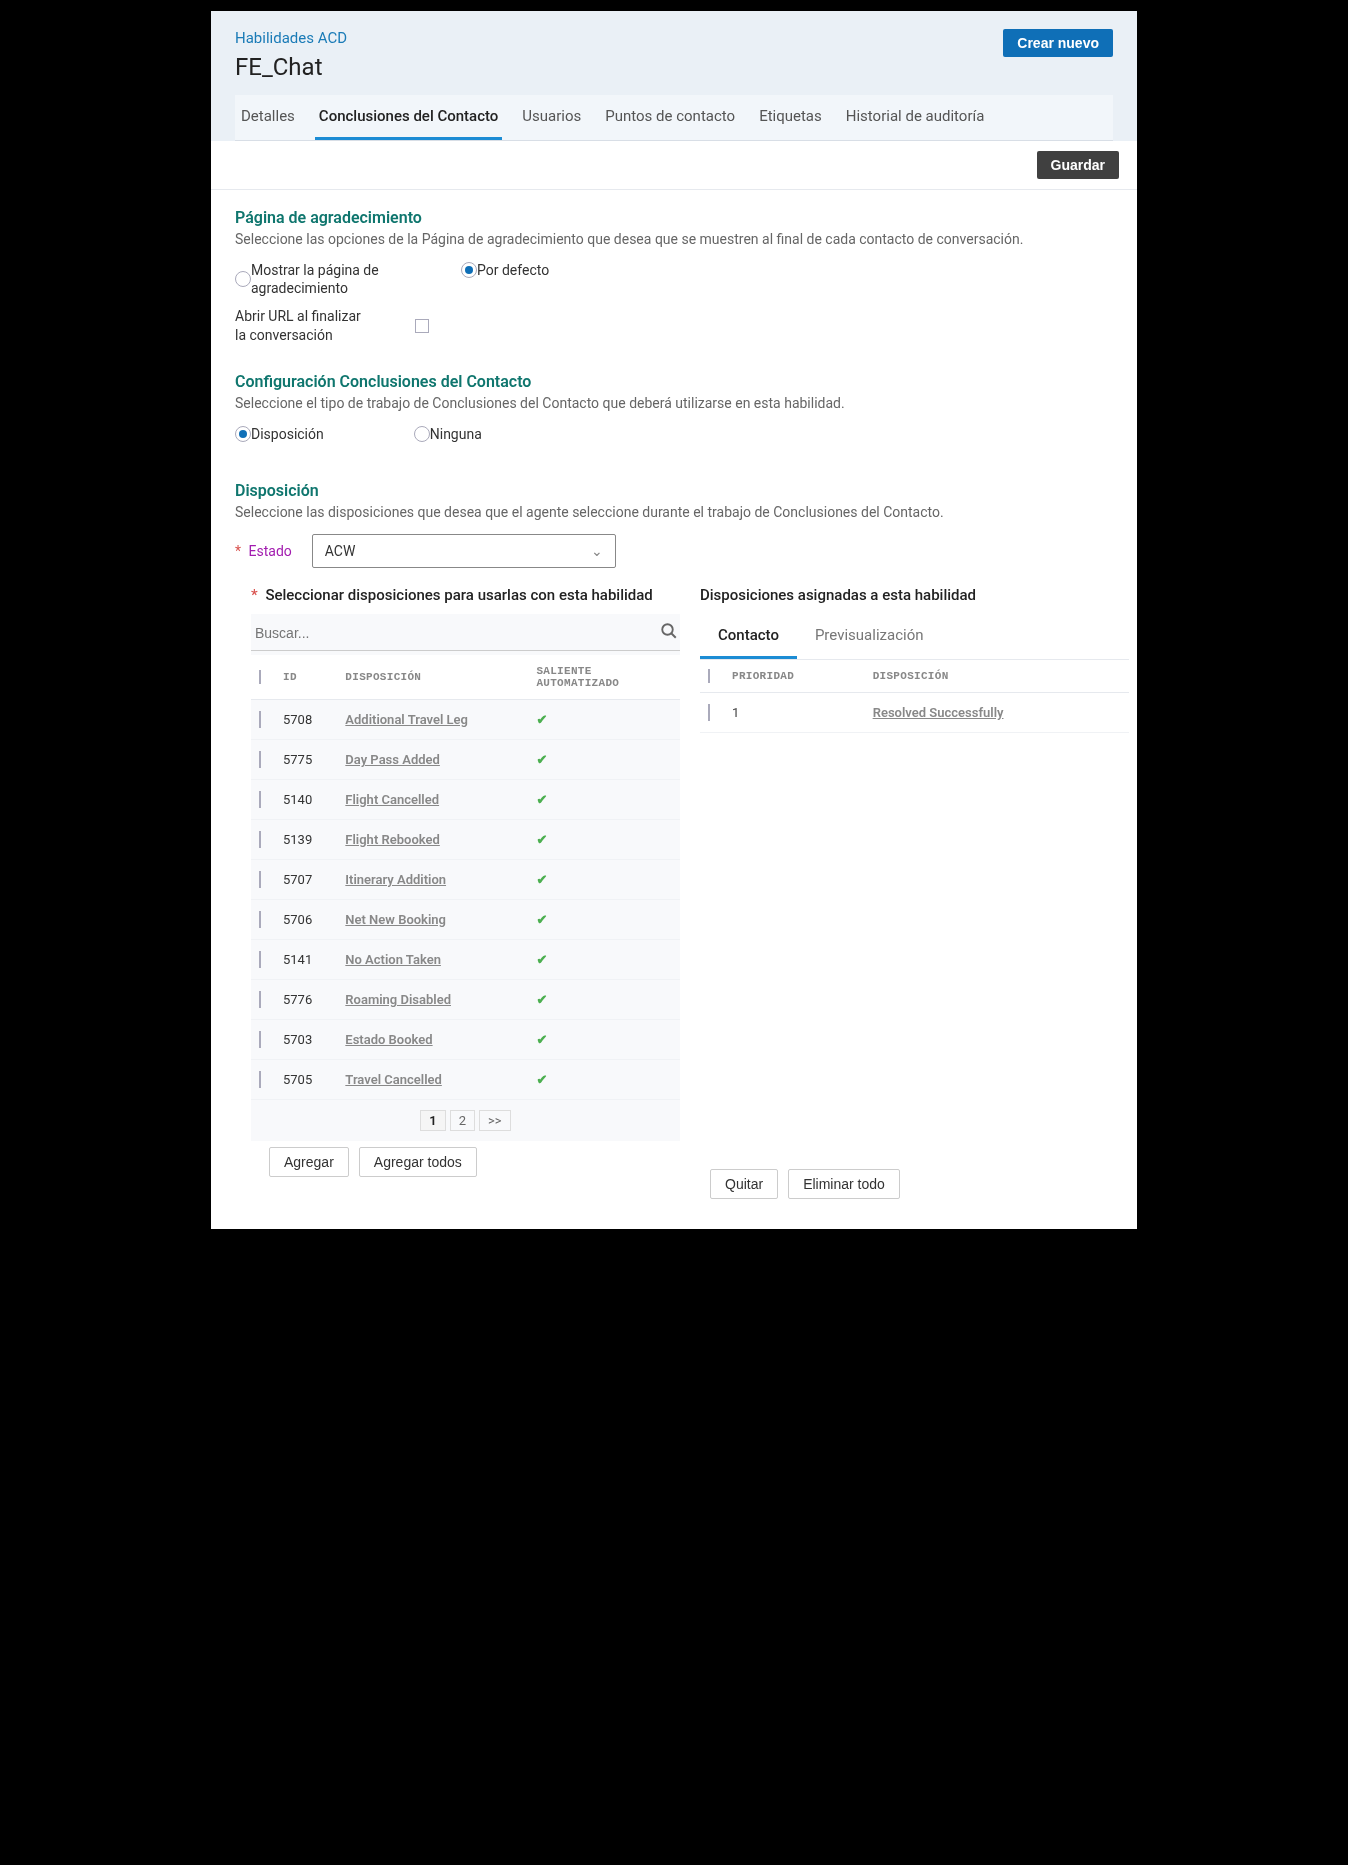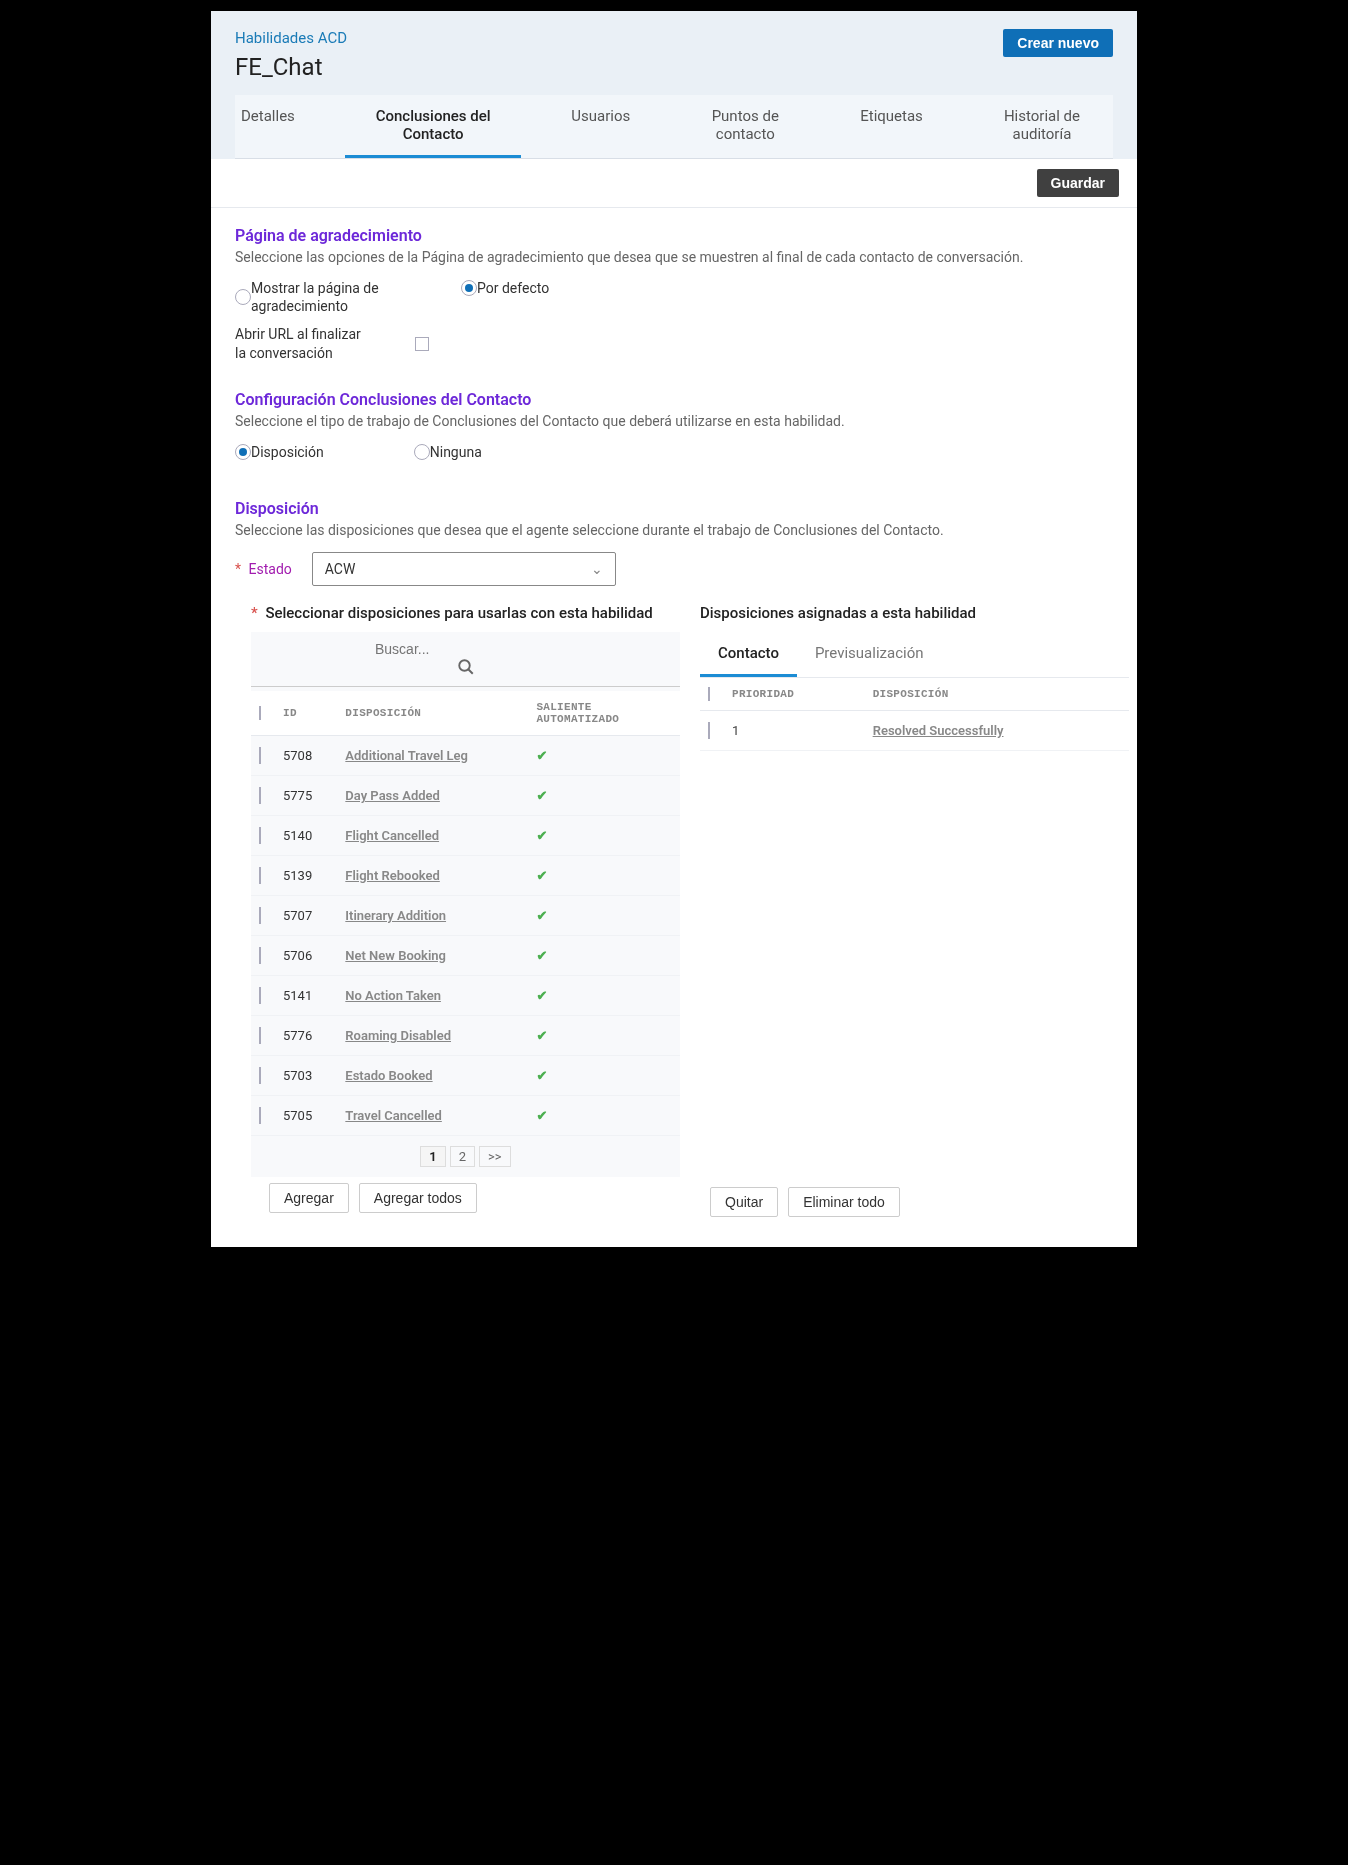--- a/index.html
+++ b/index.html
@@ -42,25 +42,24 @@
     border: none;
     padding: 6px 14px;
     font-size: 14px;
     font-weight: 600;
     border-radius: 2px;
     cursor: pointer;
     text-align: center;
   }
   .tabs {
     display: flex;
-    gap: 46px;
+    gap: 16px;
     border-bottom: 1px solid #d8dee6;
     padding: 0 2px;
     background: #f2f6fa;
-    text-align: center;
   }
   .tab {
     padding: 12px 4px;
     color: #555;
     font-size: 15px;
     cursor: pointer;
     border-bottom: 3px solid transparent;
   }
   .tab.active {
     color: #222;
@@ -87,21 +86,21 @@
     border-radius: 2px;
     cursor: pointer;
   }
   .section {
     padding: 18px 24px 10px 24px;
   }
   .section h3 {
     font-size: 16px;
     font-weight: 600;
     margin: 0 0 4px 0;
-    color: #6d28d9;
+    color: #0f766e;
   }
   .section p {
     margin: 0 0 14px 0;
     color: #666;
     font-size: 14px;
   }
   .radio-row {
     display: flex;
     align-items: flex-start;
     gap: 70px;
@@ -156,21 +155,20 @@
   .col-title {
     font-size: 15px; font-weight: 500; color:#222;
     padding: 8px 0 10px 0;
   }
   .search-row {
     border-bottom: 1px solid #ccc;
     display: flex; align-items: center;
     padding: 4px 2px 6px 2px;
     margin-bottom: 4px;
     color:#888;
-    flex-direction:column;
   }
   .search-row input {
     border: none; outline: none; flex:1; font-size:14px;
     color:#888; background: transparent;
   }
   .search-icon { font-size: 18px; color:#666;}
   table { width: 100%; border-collapse: collapse; }
   thead th {
     text-align: left;
     font-size: 11px;

